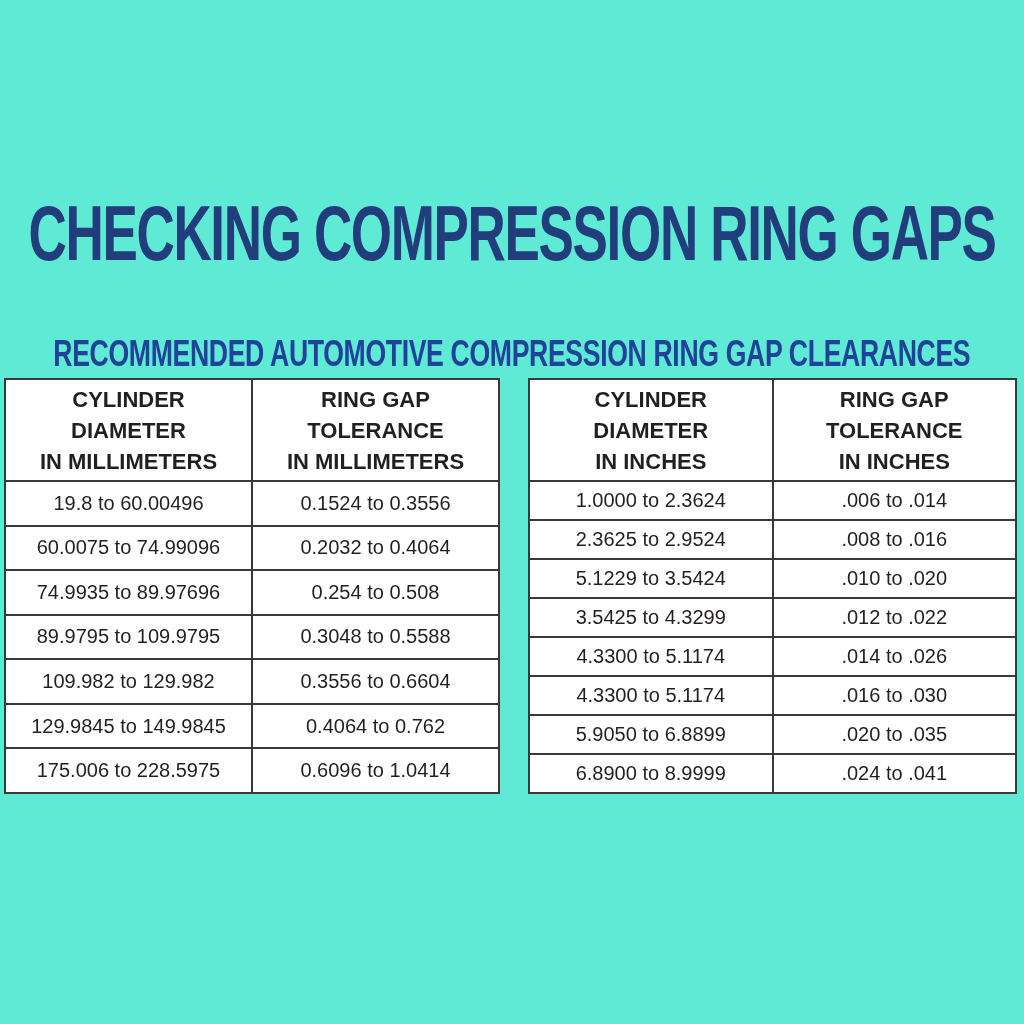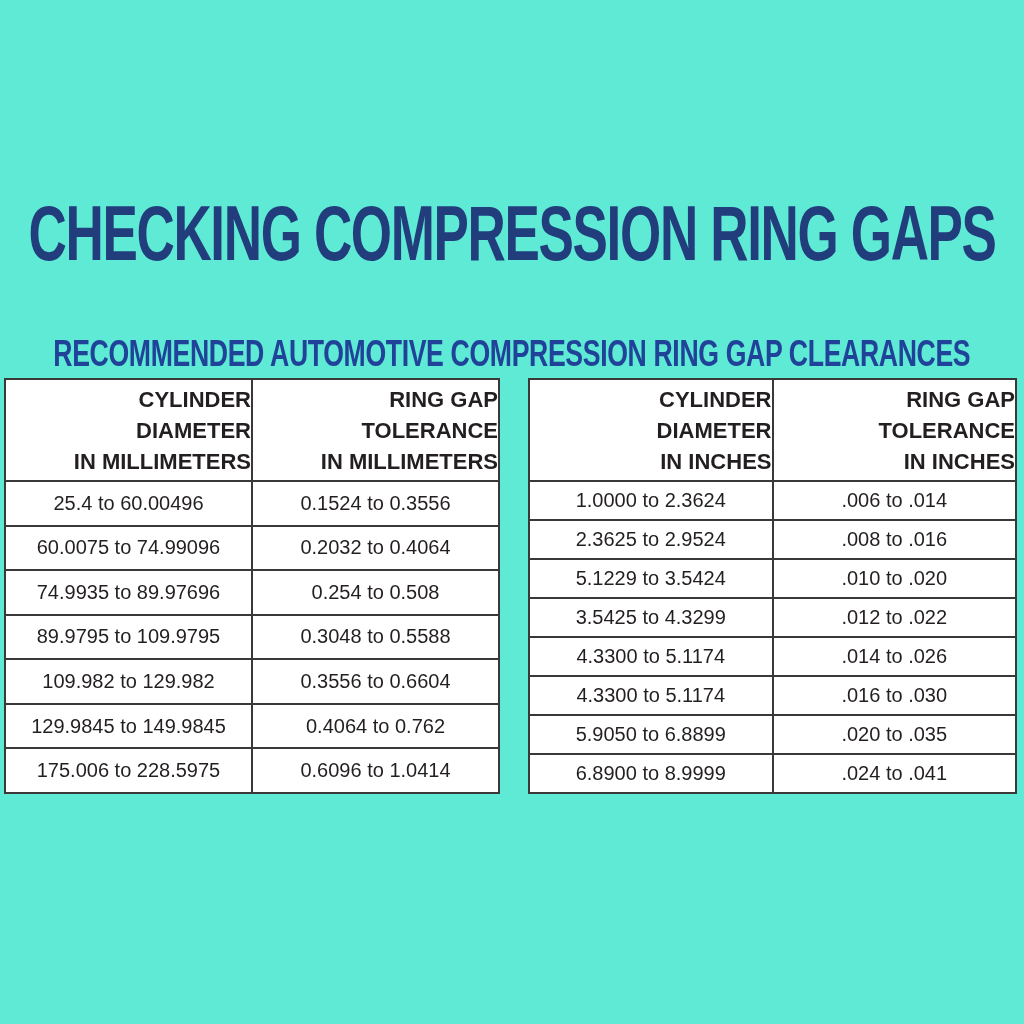--- a/index.html
+++ b/index.html
@@ -89,21 +89,20 @@
     color: var(--table-text);
     overflow: hidden;
     white-space: nowrap;
   }
   table.gap-table th {
     height: 102px;
     font-size: 22px;
     font-weight: bold;
     line-height: 31px;
     letter-spacing: 0px;
-    text-align: right;
   }
   table.gap-table td {
     height: 39px;
     font-size: 20px;
     font-weight: normal;
   }
   .hl { display: block; }
 </style>
 </head>
 <body>
@@ -130,21 +129,21 @@
           </th>
           <th>
             <span class="hl">RING GAP</span>
             <span class="hl">TOLERANCE</span>
             <span class="hl">IN MILLIMETERS</span>
           </th>
         </tr>
       </thead>
       <tbody>
           <tr>
-            <td>25.4 to 60.00496</td>
+            <td>19.8 to 60.00496</td>
             <td>0.1524 to 0.3556</td>
           </tr>
           <tr>
             <td>60.0075 to 74.99096</td>
             <td>0.2032 to 0.4064</td>
           </tr>
           <tr>
             <td>74.9935 to 89.97696</td>
             <td>0.254 to 0.508</td>
           </tr>

